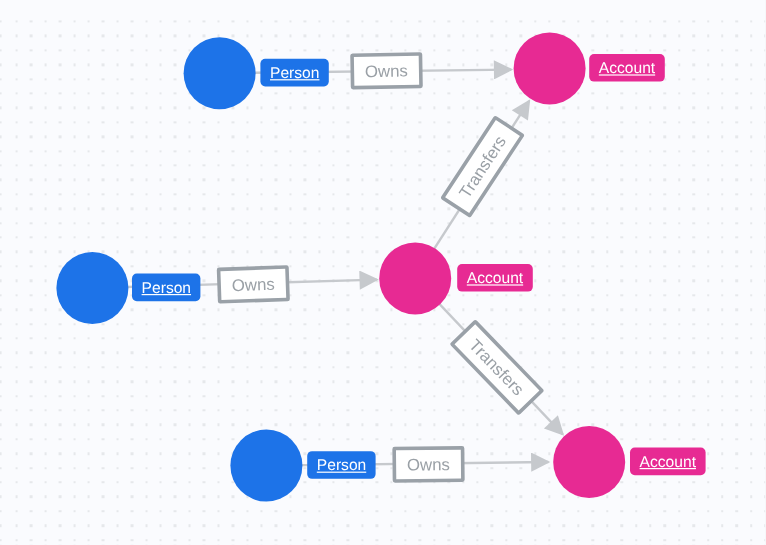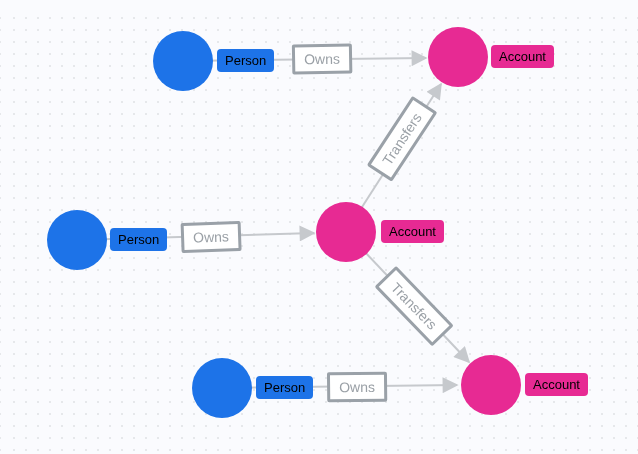--- a/index.html
+++ b/index.html
@@ -16,22 +16,22 @@
   .edges line{stroke:var(--edge,#c6c9cd);stroke-width:2;}
 
   .node{position:absolute;width:60px;height:60px;border-radius:50%;}
   .node.person{background:var(--person,#1d73e8);}
   .node.account{background:var(--account,#e72a93);}
   .n0{left:153px;top:31px;}  .n1{left:428px;top:27px;}
   .n2{left:47px;top:210px;}  .n3{left:316px;top:202px;}
   .n4{left:192px;top:358px;} .n5{left:461px;top:355px;}
 
   .pill{
-    position:absolute;color:#000000;font-size:13px;line-height:1;
-    padding:5px 8px;border-radius:4px;white-space:nowrap;
+    position:absolute;color:#ffffff;font-size:13px;line-height:1;
+    padding:5px 8px;border-radius:4px;white-space:nowrap;text-decoration:underline;
   }
   .pill.person-pill{background:var(--person,#1d73e8);}
   .pill.account-pill{background:var(--account,#e72a93);text-align:center;}
   .p0{left:217px;top:49px;}  .p1{left:491px;top:45px;}
   .p2{left:110px;top:228px;} .p3{left:381px;top:220px;}
   .p4{left:256px;top:376px;} .p5{left:525px;top:373px;}
 
   .rel{
     position:absolute;background:#fff;
     border:3px solid var(--rel-border,#9aa1a8);

